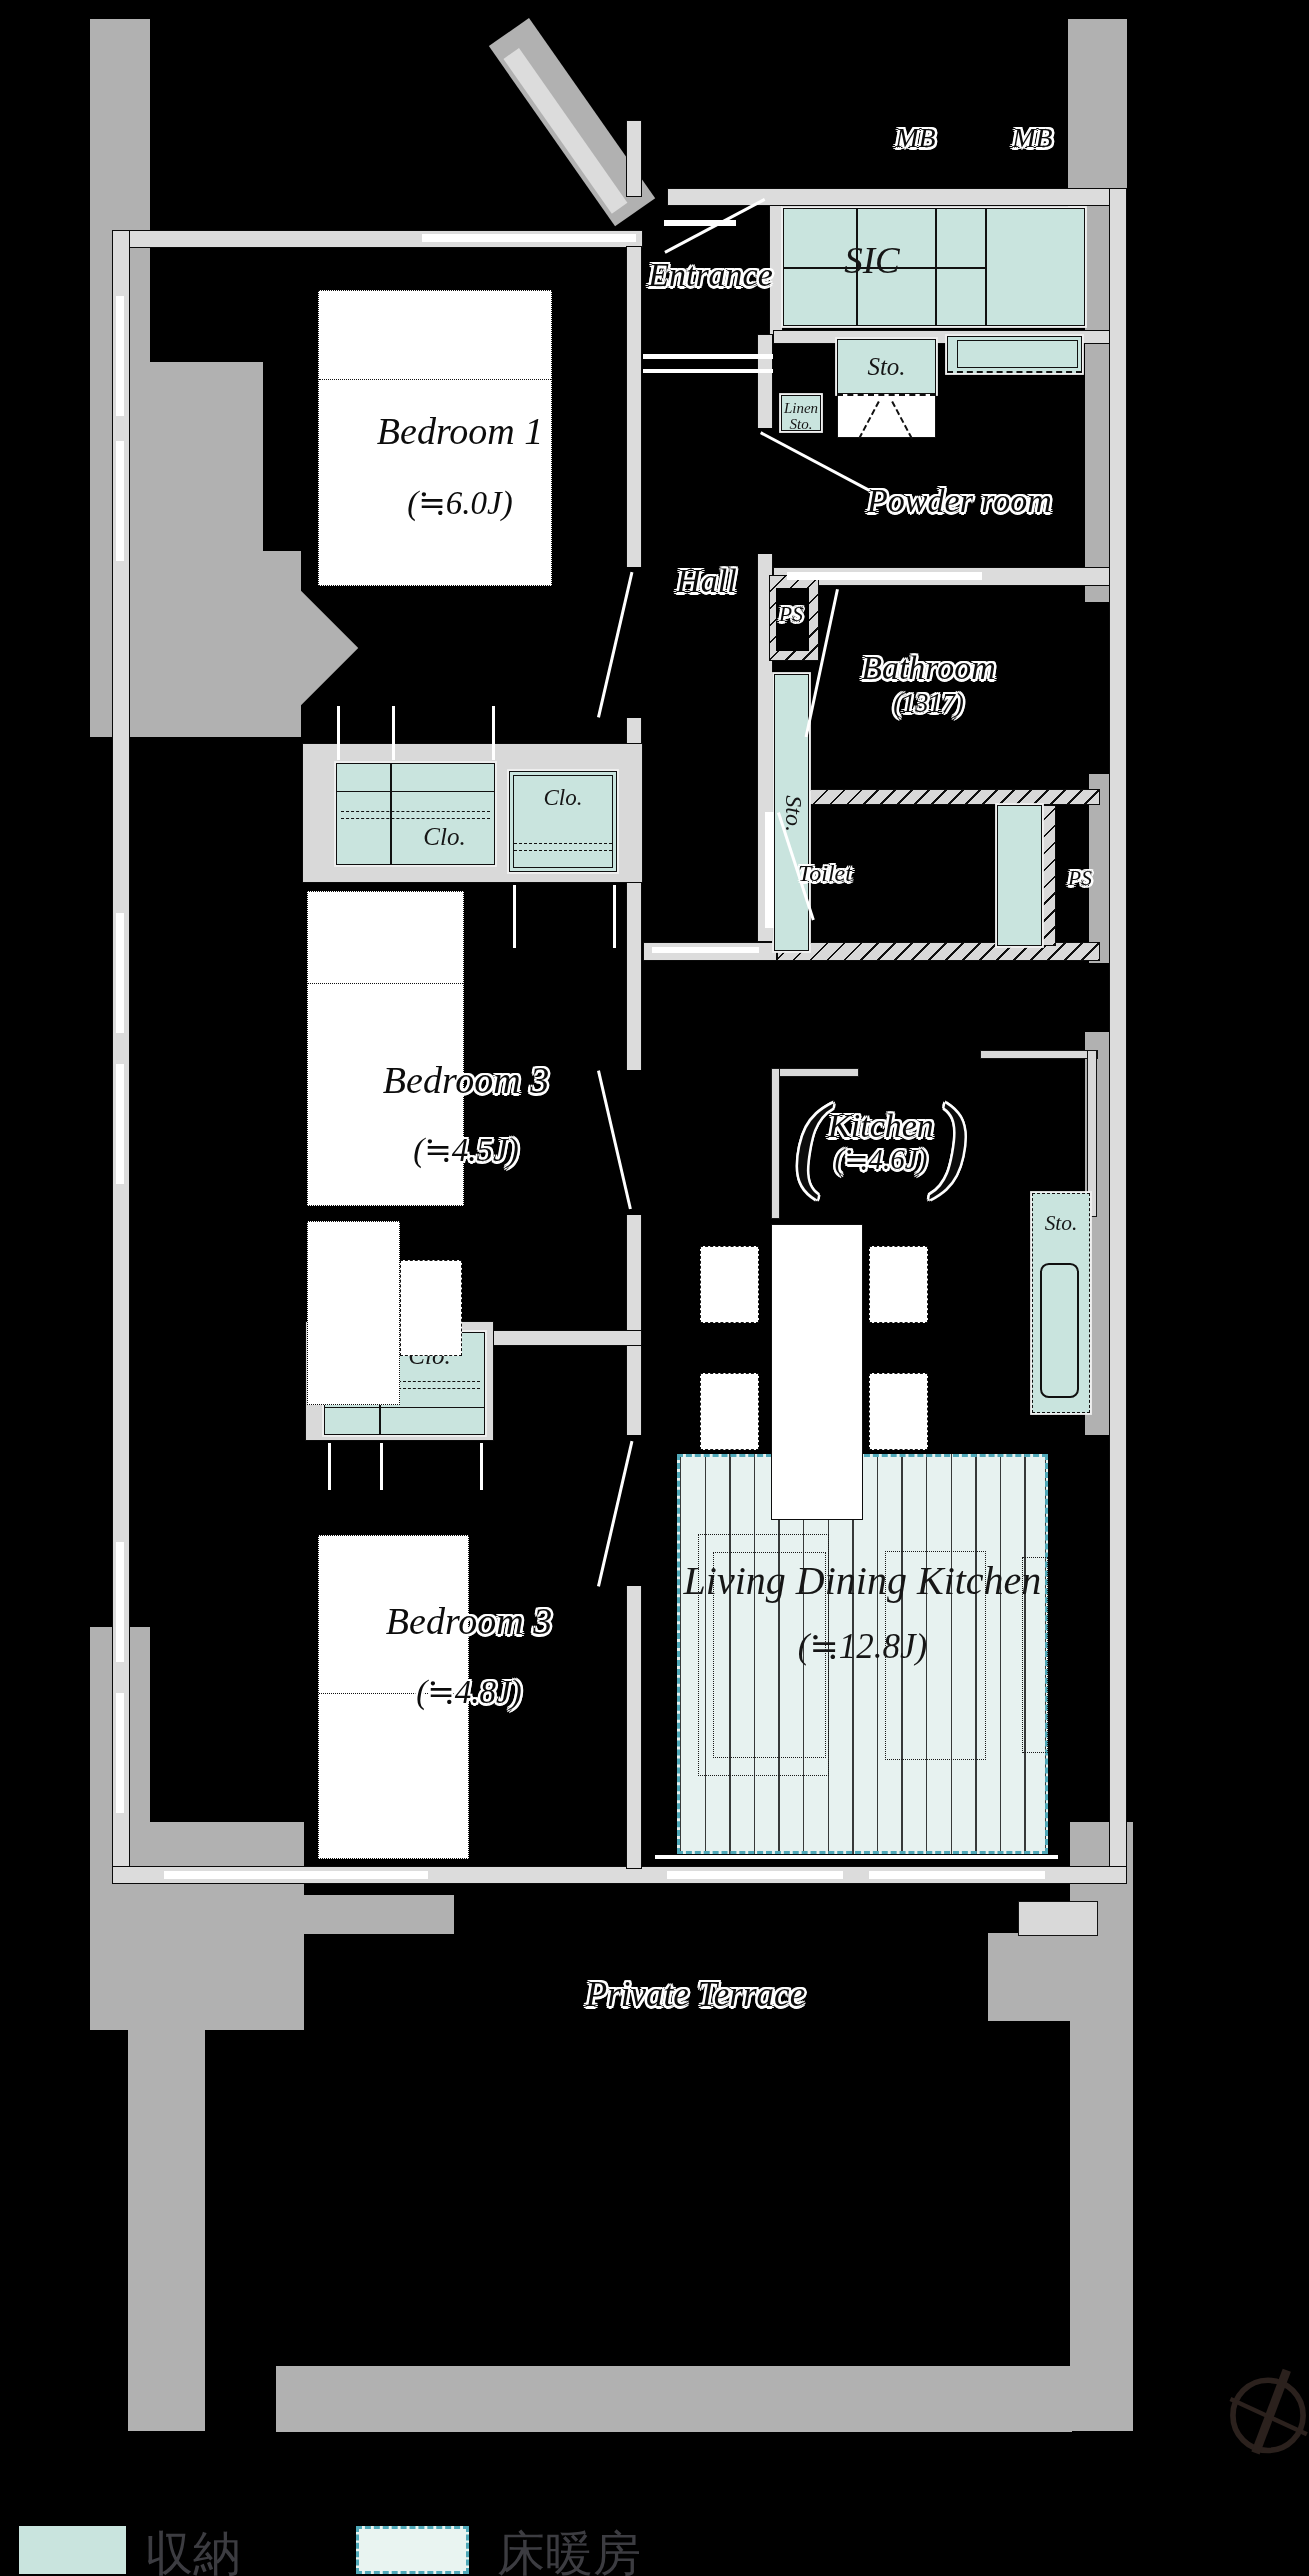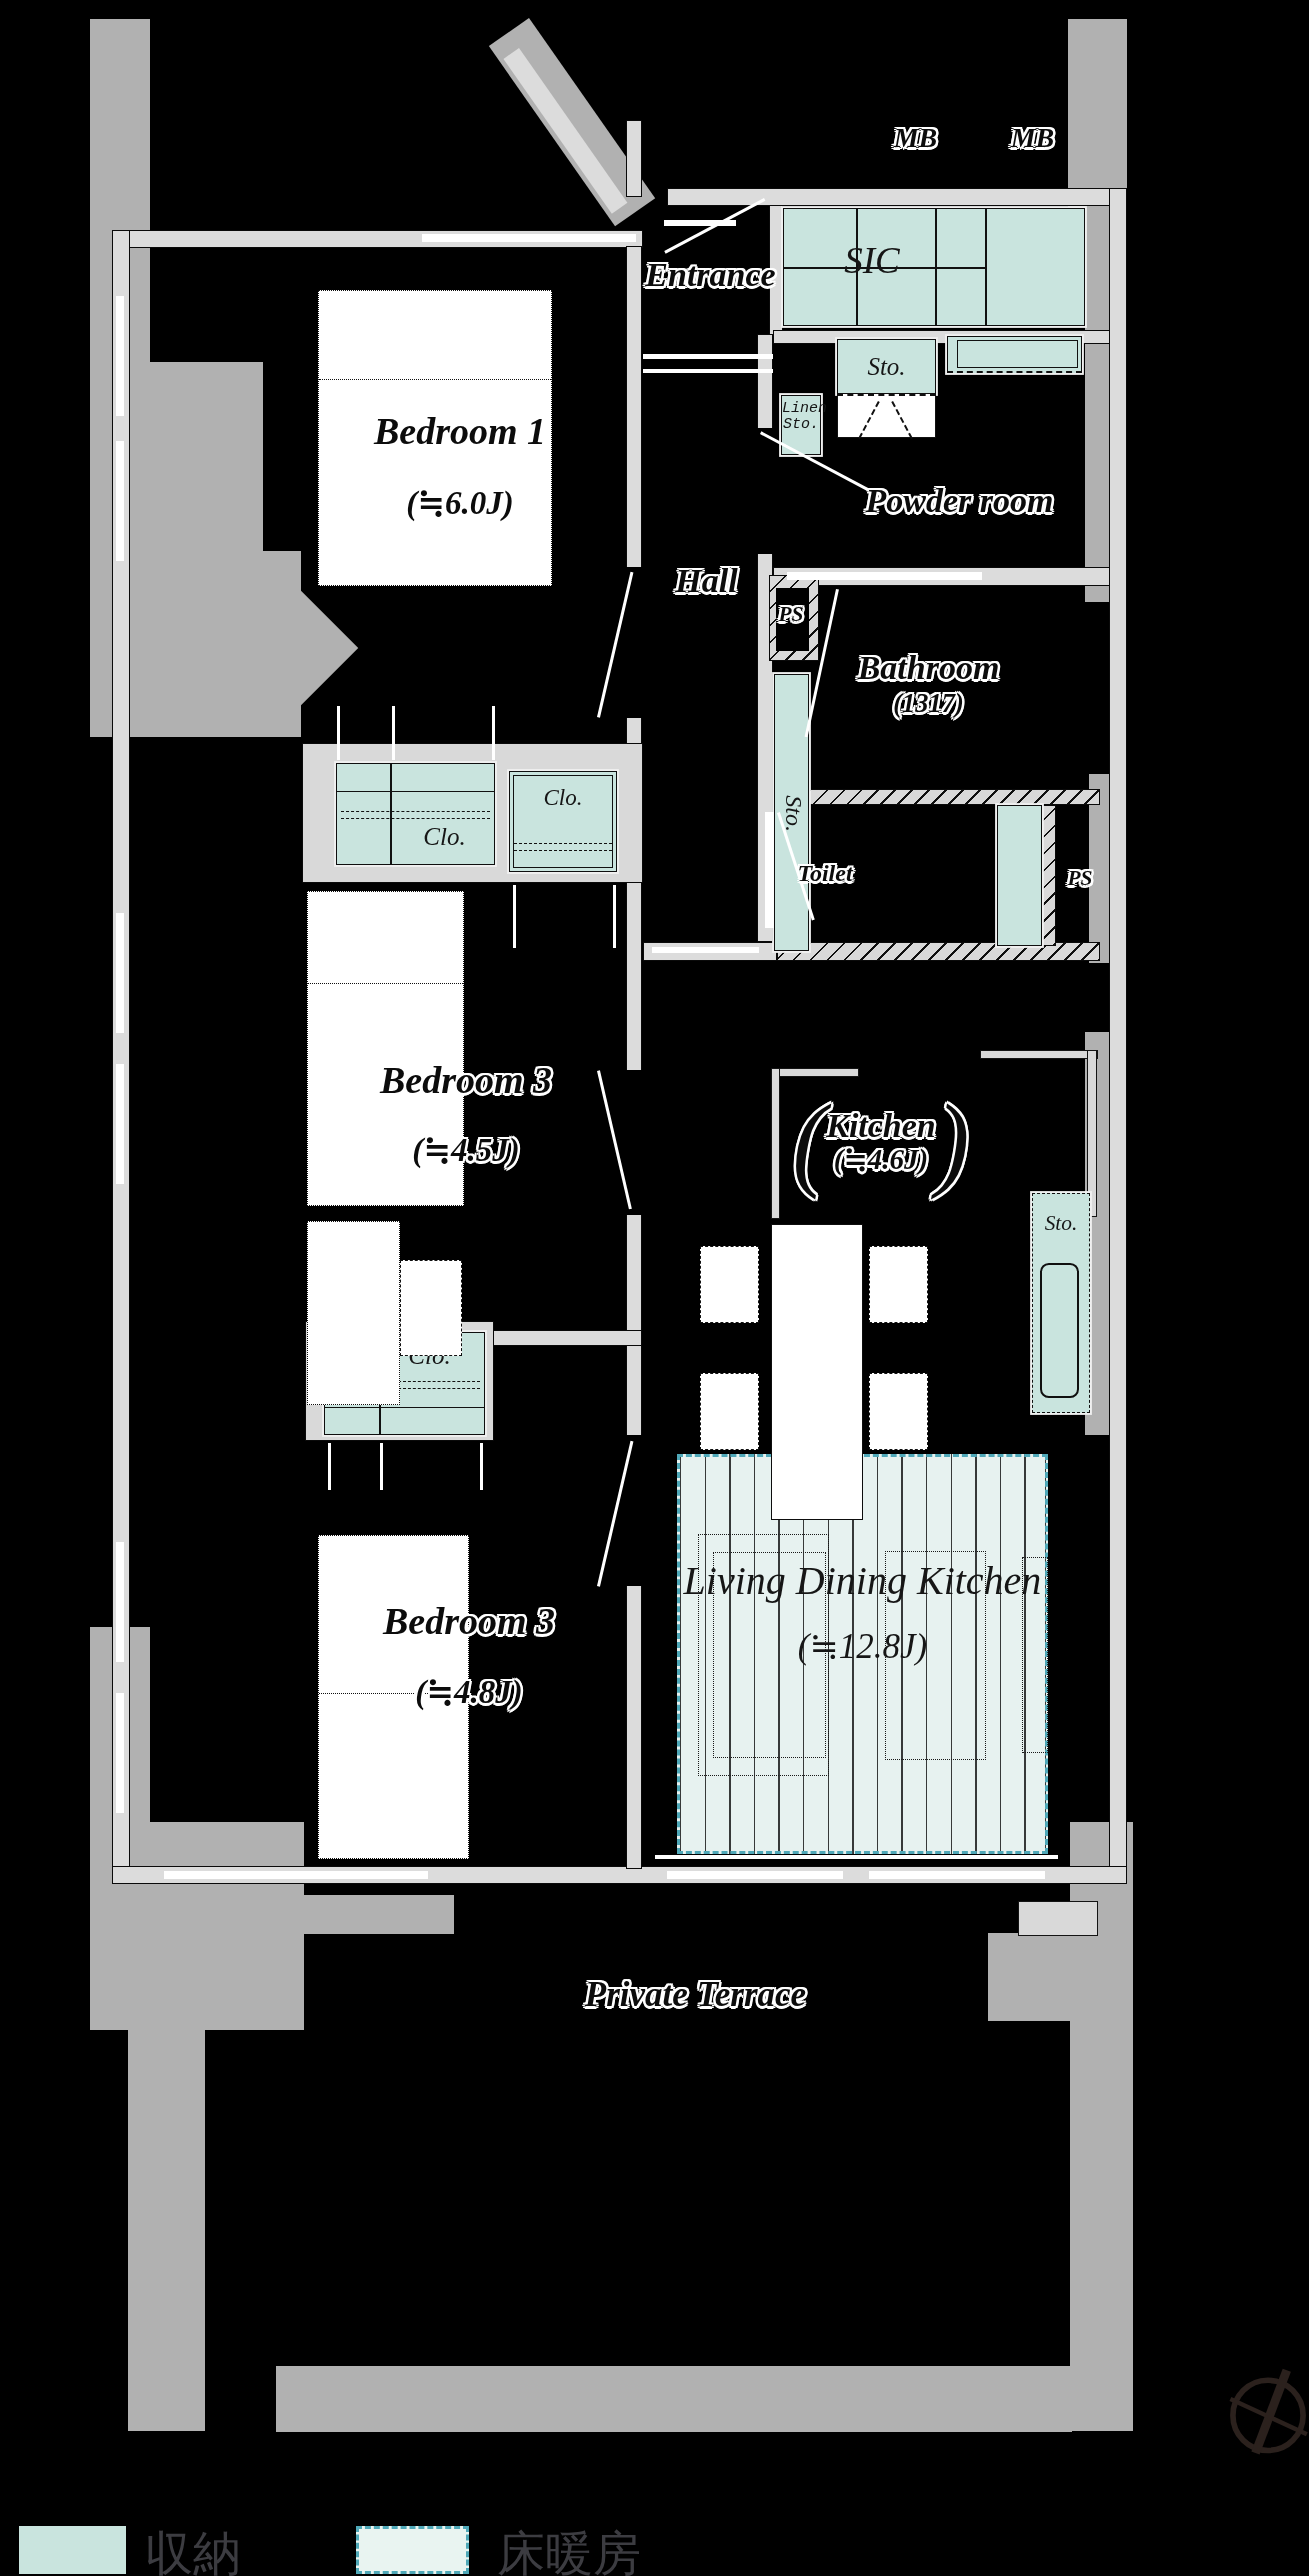--- a/index.html
+++ b/index.html
@@ -24,21 +24,21 @@
   .chair{position:absolute;background:#fff;border:1.9px dashed #111;box-sizing:border-box;}
   .vline{position:absolute;background:#fff;}
   .hline{position:absolute;background:#fff;}
   .leaf{position:absolute;background:#fff;}
   .blkline{position:absolute;background:#111;}
   .rod{position:absolute;left:3.8px;right:3.8px;height:6.3px;border-top:1.9px dashed #111;border-bottom:1.9px dashed #111;}
   .shelf{position:absolute;left:0;right:0;height:0;border-top:1.3px solid #111;}
   .inset{position:absolute;left:3.1px;right:3.1px;top:3.1px;bottom:3.1px;border:1.3px solid #111;}
   .lbl{position:absolute;color:#0c0c0c;font-style:italic;text-align:center;line-height:1.05;
        text-shadow:-1.9px -1.9px 0 #fff,1.9px -1.9px 0 #fff,-1.9px 1.9px 0 #fff,1.9px 1.9px 0 #fff,
-                   -2.5px 0 0 #fff,2.5px 0 0 #fff,0 -2.5px 0 #fff,0 2.5px 0 #fff;font-weight:bold;}
+                   -2.5px 0 0 #fff,2.5px 0 0 #fff,0 -2.5px 0 #fff,0 2.5px 0 #fff;}
   .lblflat{position:absolute;color:#161616;font-style:italic;text-align:center;line-height:1.05;text-shadow:none;}
   .legendtxt{position:absolute;color:#3c3c41;font-style:normal;font-family:"DejaVu Serif","Liberation Serif",serif;}
   .kparen{font-size:101px;font-weight:400;transform:scaleY(1.05);}
   .doorwhite{position:absolute;background:#fff;border:1.3px solid #111;border-top:2.5px dashed #111;box-sizing:border-box;}
   .chev{position:absolute;width:0;height:42px;border-left:2.5px dashed #111;}
 </style>
 </head>
 <body>
 
 <div class="plan">
@@ -99,21 +99,21 @@
     <div class="blkline" style="left:0;top:58px;width:201px;height:1.9px;"></div>
     <div class="lblflat" style="left:25px;top:33px;width:126px;font-size:37px;">SIC</div>
   </div>
   <div class="sto" style="left:837px;top:339px;width:99px;height:55px;">
     <div class="lblflat" style="left:0;top:14px;width:100%;font-size:25px;">Sto.</div>
   </div>
   <div class="doorwhite" style="left:837px;top:394px;width:99px;height:44px;">
     <div class="chev" style="left:30px;top:2.5px;transform:rotate(28deg);"></div>
     <div class="chev" style="left:63px;top:2.5px;transform:rotate(-28deg);"></div>
   </div>
-  <div class="sto" style="left:781px;top:395px;width:40px;height:60px;font-family:Liberation Mono, monospace;">
+  <div class="sto" style="left:781px;top:395px;width:40px;height:36px;">
     <div class="lblflat" style="left:0;top:5px;width:100%;font-size:15px;">
       <span>Linen</span><br><span>Sto.</span>
     </div>
   </div>
   <div class="sto" style="left:947px;top:336px;width:135px;height:37px;border-bottom:2.5px dashed #111;">
     <div class="inset" style="left:8.8px;"></div>
   </div>
   <div class="sto" style="left:774px;top:674px;width:35px;height:277px;">
     <div class="lblflat" style="left:-26.4px;top:126px;width:88px;font-size:24px;transform:rotate(90deg);">Sto.</div>
   </div>

